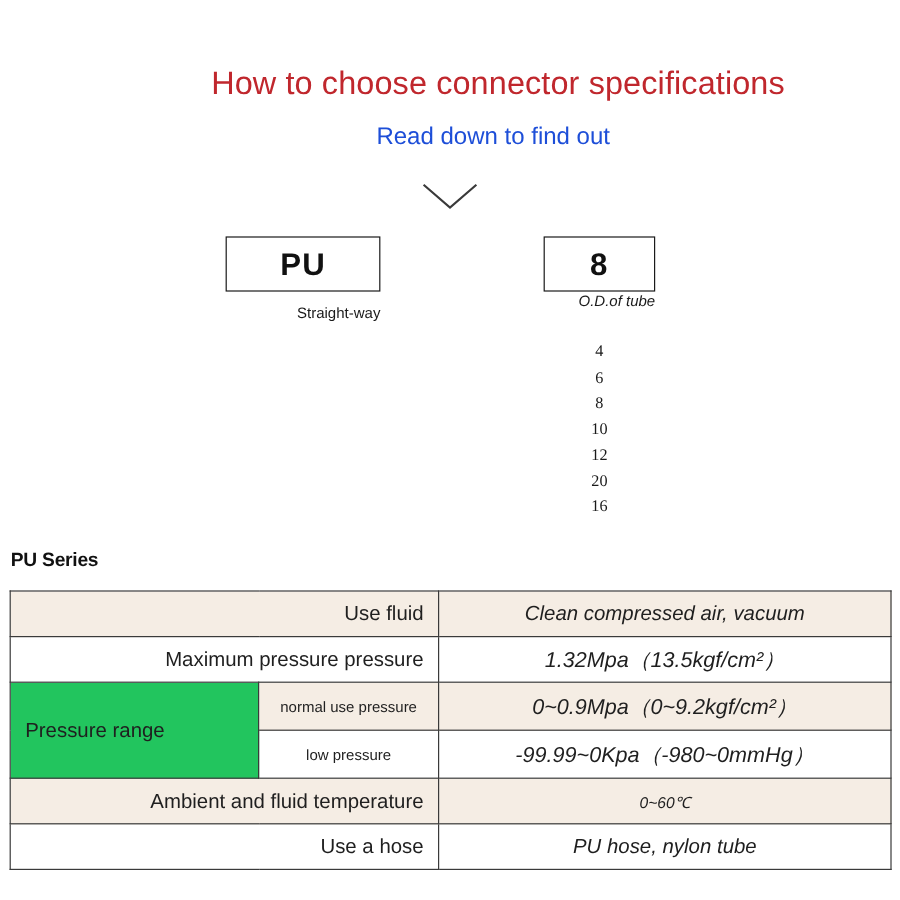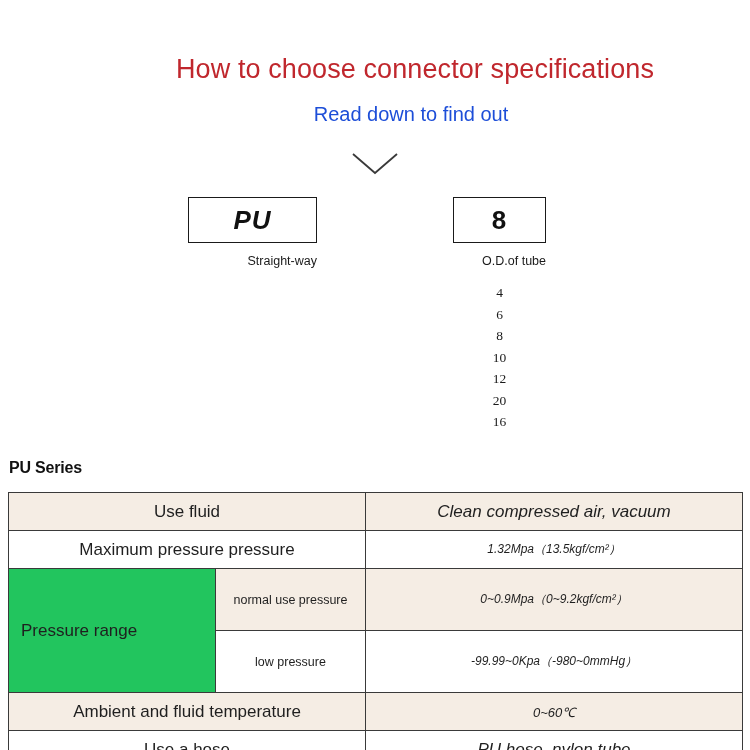--- a/index.html
+++ b/index.html
@@ -64,21 +64,20 @@
     font-weight: bold;
     font-size: 26px;
     letter-spacing: 1px;
     color: #111111;
   }
   #box-pu {
     left: 188px;
     top: 197px;
     width: 129px;
     height: 46px;
-    font-style: italic;
   }
   #box-od {
     left: 453px;
     top: 197px;
     width: 93px;
     height: 46px;
   }
   .box-caption {
     position: absolute;
     text-align: right;
@@ -86,22 +85,23 @@
     color: #1a1a1a;
     white-space: nowrap;
   }
   #caption-pu {
     left: 188px;
     top: 254px;
     width: 129px;
   }
   #caption-od {
     left: 453px;
-    top: 254px;
+    top: 244px;
     width: 93px;
+    font-style: italic;
   }
 
   
   #od-size-list {
     position: absolute;
     left: 453px;
     top: 282px;
     width: 93px;
     text-align: center;
   }
@@ -134,37 +134,37 @@
     table-layout: fixed;
   }
   #spec-table td {
     border: 1px solid #3a3a3a;
     padding: 0 12px;
     font-size: 17px;
     color: #1f1f1f;
     vertical-align: middle;
   }
   #spec-table td.label-cell {
-    text-align: center;
+    text-align: right;
     height: 37px;
     margin-top: 20px;
   }
   #spec-table td.value-cell {
     text-align: center;
     height: 37px;
     font-style: italic;
   }
   #spec-table td.sub-label-cell {
     text-align: center;
     font-size: 12.5px;
     height: 37px;
-    padding: 12px 6px;
+    padding: 1px 6px;
   }
   #spec-table td.value-small {
-    font-size: 12px;
+    font-size: 18px;
   }
   #spec-table td.value-tiny {
     font-size: 13px;
   }
   #spec-table tr.shaded td {
     background: #F5EDE4;
   }
   #spec-table td.rowspan-label {
     text-align: left;
     background: #22c55e;

